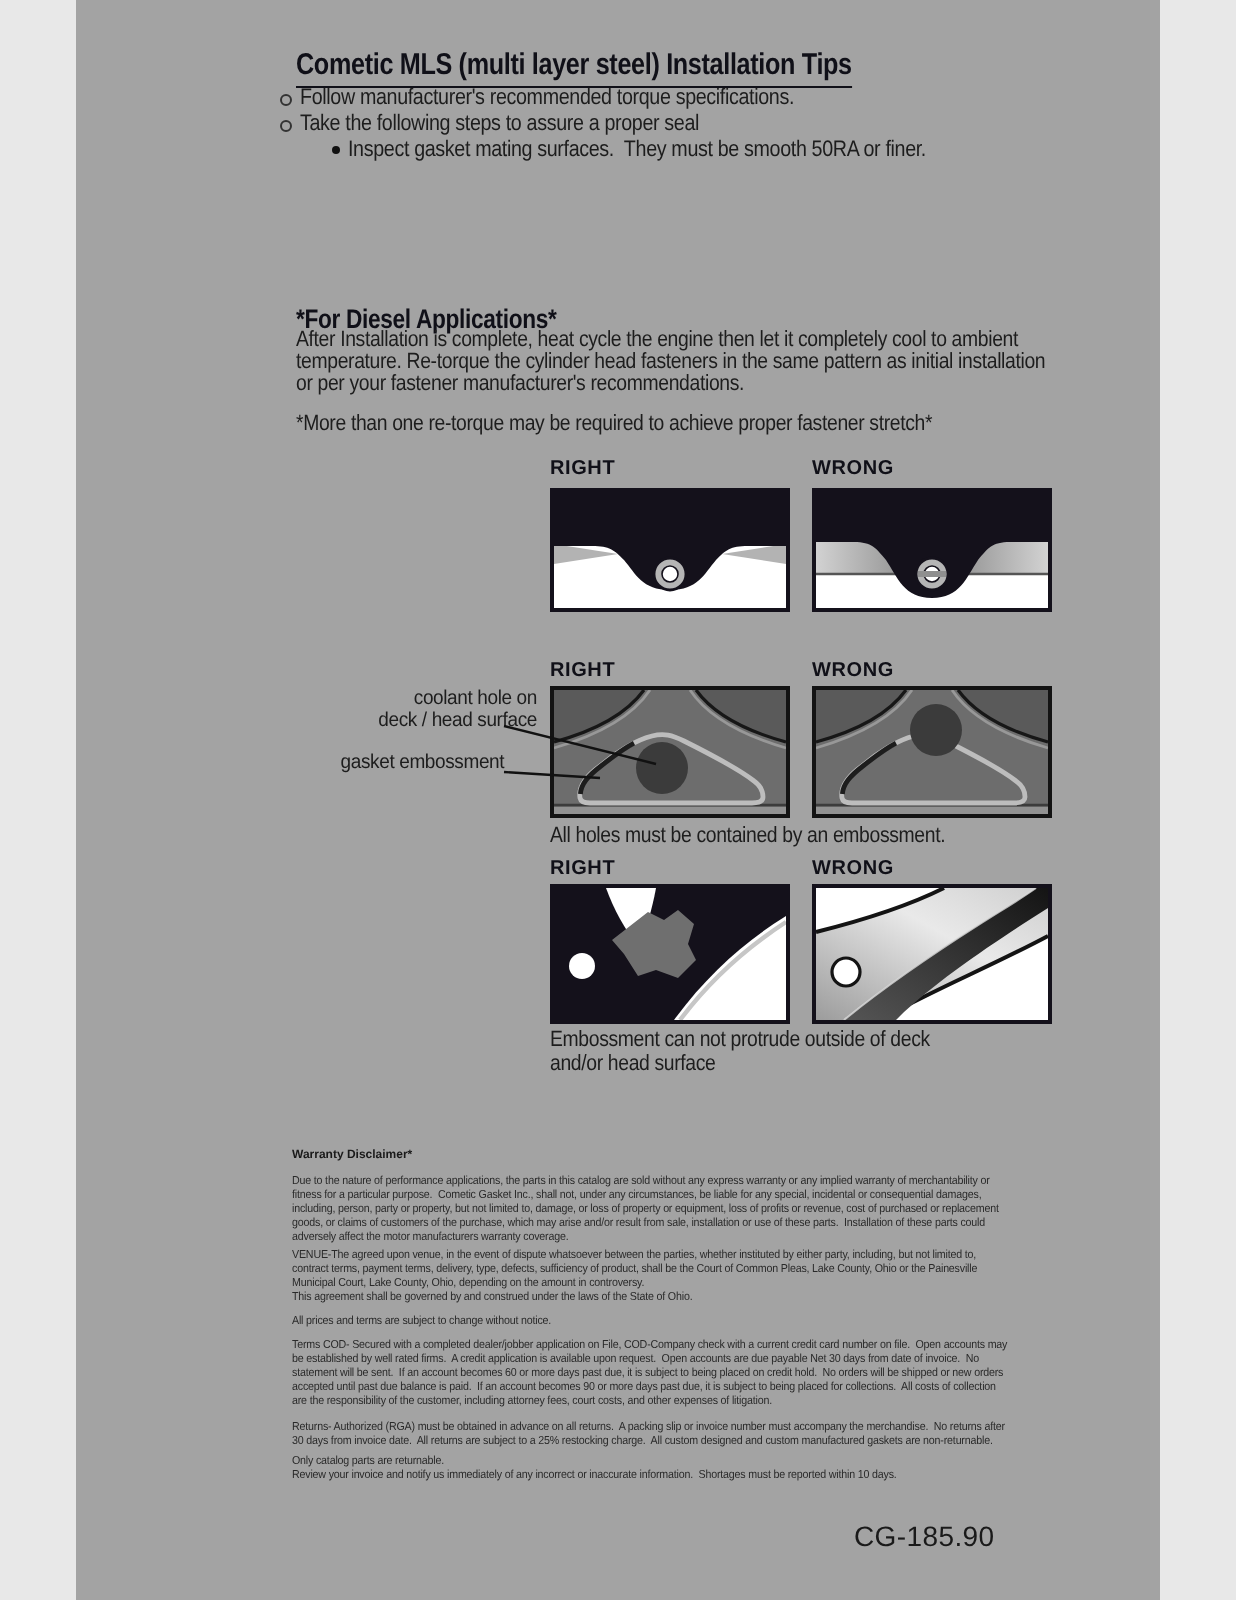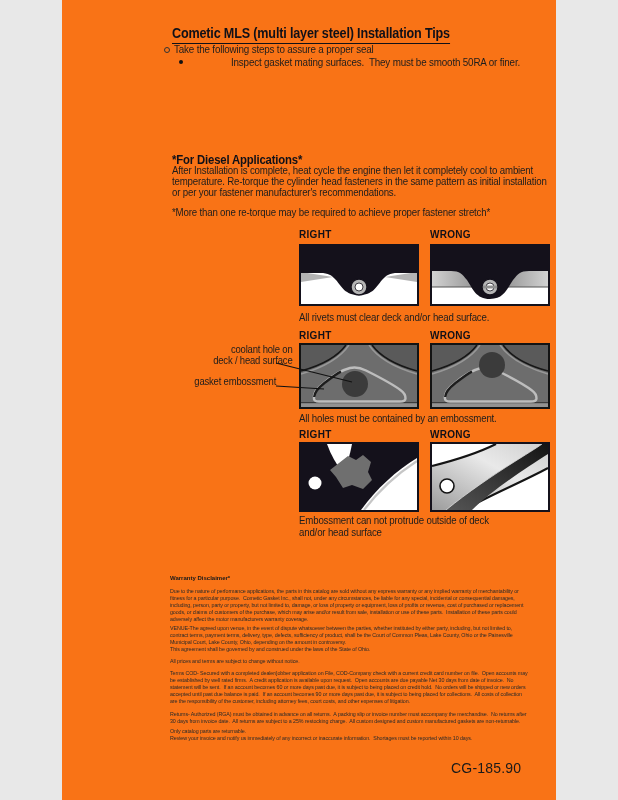--- a/index.html
+++ b/index.html
@@ -1,31 +1,31 @@
 <!DOCTYPE html>
 <html><head>
 <meta charset="utf-8">
 <style>
   html,body { margin:0; padding:0; background:#e8e8e8; }
   .page {
-    position:relative; width:494px; height:800px; background:#f97316;
+    position:relative; width:542px; height:800px; background:#a3a3a3;
     font-family:"Liberation Sans", sans-serif; color:#1d1d1d; overflow:hidden;
     margin:0 auto;
   }
   .abs { position:absolute; }
   .sq  { white-space:pre; letter-spacing:-0.2px; transform:scaleX(0.88); transform-origin:0 0; display:inline-block; }
   .title {
     left:110px; top:24px; font-size:15px; font-weight:bold; color:#101018;
   }
   .title .sq { border-bottom:1.8px solid #101018; padding-bottom:2px; transform:scaleX(0.84); }
   .tips { left:102px; top:43px; font-size:11.2px; line-height:13px; }
   .tiprow { display:flex; align-items:flex-start; height:13px; }
   .ob { width:4px; height:4px; border:1px solid #333; border-radius:50%; margin:3.5px 4px 0 0; flex:0 0 auto; }
   .fb { width:4px; height:4px; background:#111; border-radius:50%; margin:4px 4px 0 0; flex:0 0 auto; }
-  .indent { margin-left:15px;gap:44px; }
+  .indent { margin-left:26px; }
   .h2 { font-size:13.5px; font-weight:bold; color:#101018; }
   .h2 .sq { transform:scaleX(0.84); }
   .body11 { font-size:11px; line-height:11px; }
   .body11 .sq { line-height:11.2px; }
   .dwlabel { font-size:10px; font-weight:bold; color:#101018; width:120px; letter-spacing:0.3px; }
   .caption { font-size:11px; }
   .caption .sq { line-height:11.5px; }
   .annot { font-size:10px; line-height:10.5px; width:104px; text-align:right; }
   .annot .sq { transform:scaleX(0.95); transform-origin:100% 0; }
   .disc { font-size:5.8px; line-height:7px; white-space:pre; letter-spacing:-0.1px;
@@ -37,20 +37,24 @@
 </head>
 <body>
 
 <div class="page">
 
   <div class="abs title"><span class="sq">Cometic MLS (multi layer steel) Installation Tips</span></div>
 
   <div class="abs tips">
     <div class="tiprow">
         <span class="ob"></span>
+        <span class="sq">Follow manufacturer's recommended torque specifications.</span>
+      </div>
+    <div class="tiprow">
+        <span class="ob"></span>
         <span class="sq">Take the following steps to assure a proper seal</span>
       </div>
     <div class="tiprow indent">
         <span class="fb"></span>
         <span class="sq">Inspect gasket mating surfaces.  They must be smooth 50RA or finer.</span>
       </div>
   </div>
 
   <div class="abs h2" style="left:110px; top:116px;margin-top:36px;"><span class="sq">*For Diesel Applications*</span></div>
   <div class="abs body11" style="left:110px; top:207px;"><span class="sq">*More than one re-torque may be required to achieve proper fastener stretch*</span></div>
@@ -90,21 +94,20 @@
       <path d="M118,12 C98,18 84,27 70,40 L70,43 H118 Z" fill="url(#gwR)"></path>
       <line x1="2" y1="43" x2="118" y2="43" stroke="#555555" stroke-width="1.2"></line>
       <path d="M2,2 H118 V27 H99 C90,27 88,30 83,36 C77,45 74,55 60,55 C46,55 43,45 37,36 C32,30 30,27 21,27 H2 Z" fill="#14111b"></path>
       <circle cx="60" cy="43" r="8" fill="#b5b5b5" stroke="#14111b" stroke-width="1.4"></circle>
       <circle cx="60" cy="43" r="4" fill="#ffffff" stroke="#14111b" stroke-width="0.8"></circle>
       <rect x="53" y="41.5" width="14" height="3" fill="#8f8f8f"></rect>
       <rect x="1" y="1" width="118" height="60" fill="none" stroke="#14111b" stroke-width="2"></rect>
     </svg>
   </div>
 
-  <div class="abs caption" style="left:237px; top:311px;"><span class="sq">All rivets must clear deck and/or head surface.</span></div>
 
   <div class="abs dwlabel" style="left:237px; top:330px;">RIGHT</div>
   <div class="abs dwlabel" style="left:368px; top:330px;">WRONG</div>
 
   <div class="abs annot" style="left:126px; top:345px;"><span class="sq">coolant hole on
 deck / head surface</span></div>
   <div class="abs annot" style="left:110px; top:377px;"><span class="sq">gasket embossment</span></div>
 
   <div class="abs" style="left:237px; top:343px;">
     <svg width="120" height="66" viewBox="0 0 120 66">

